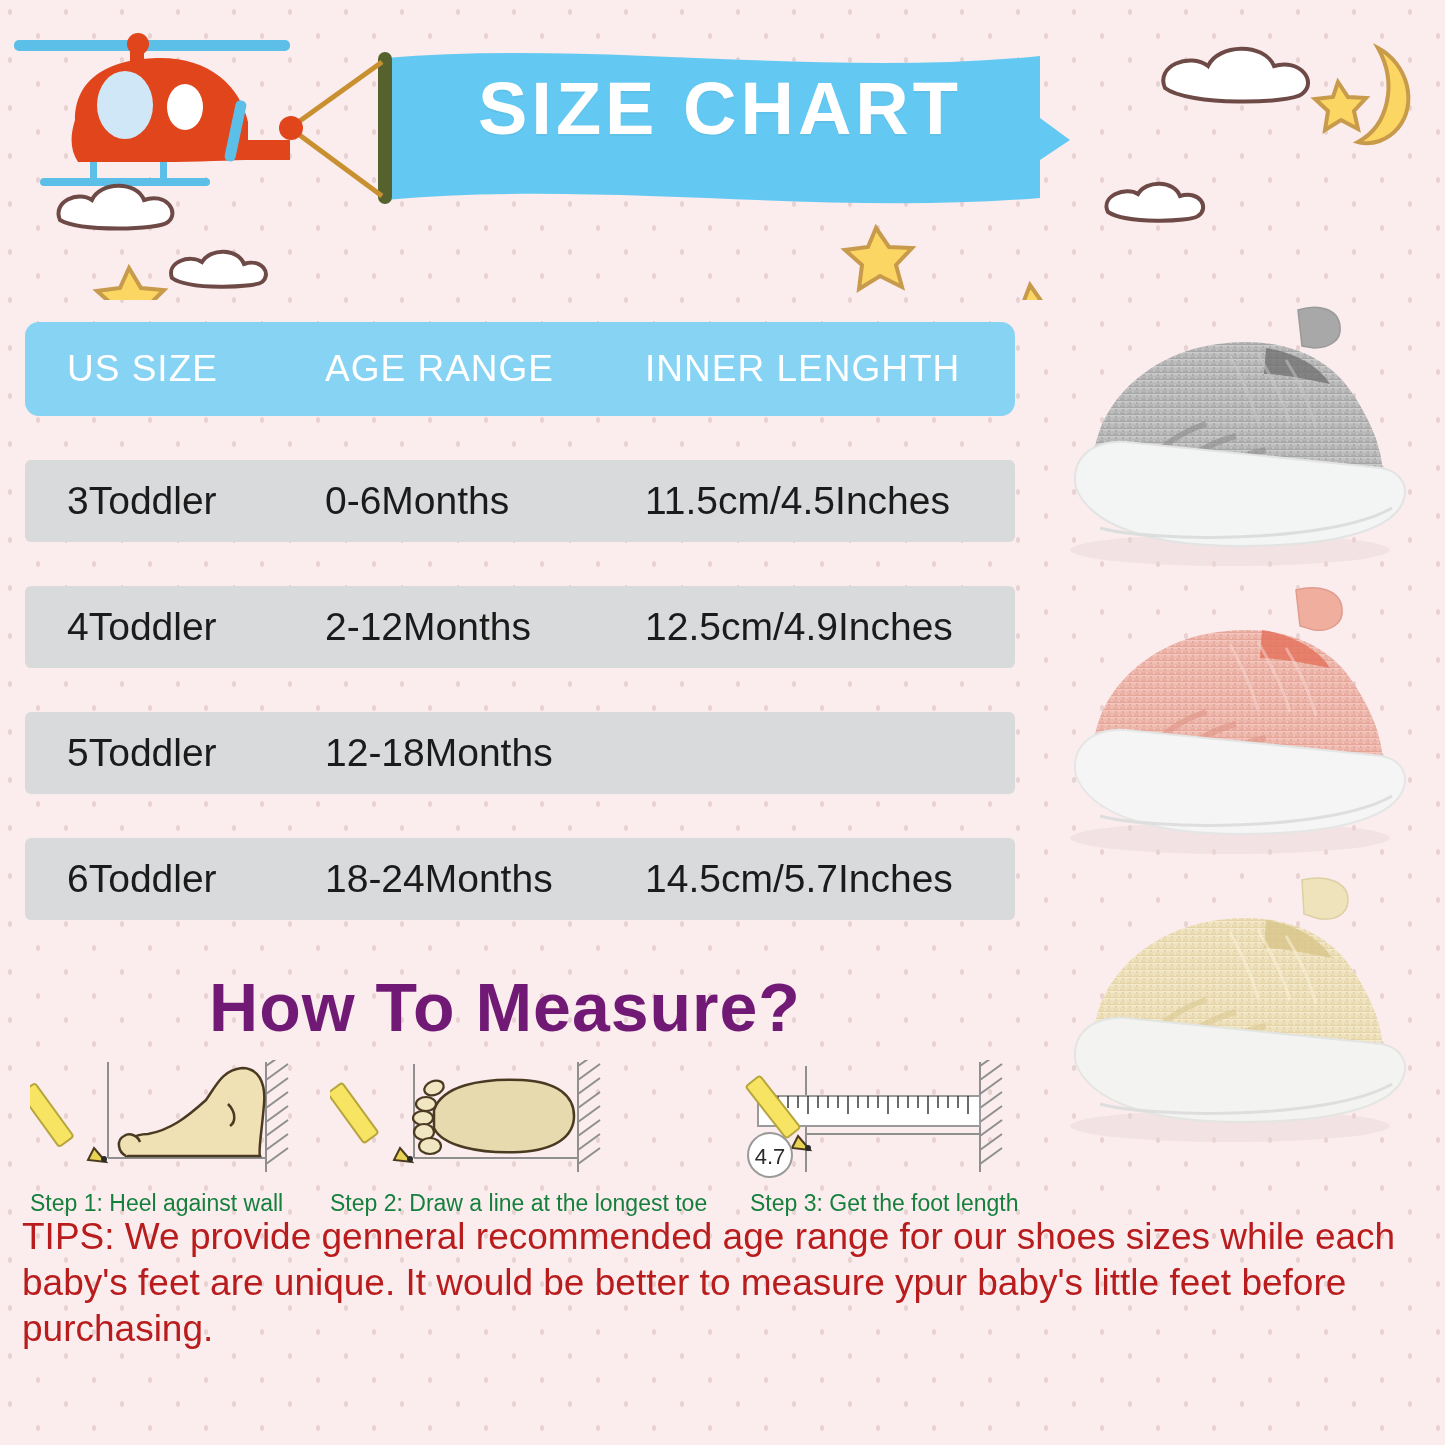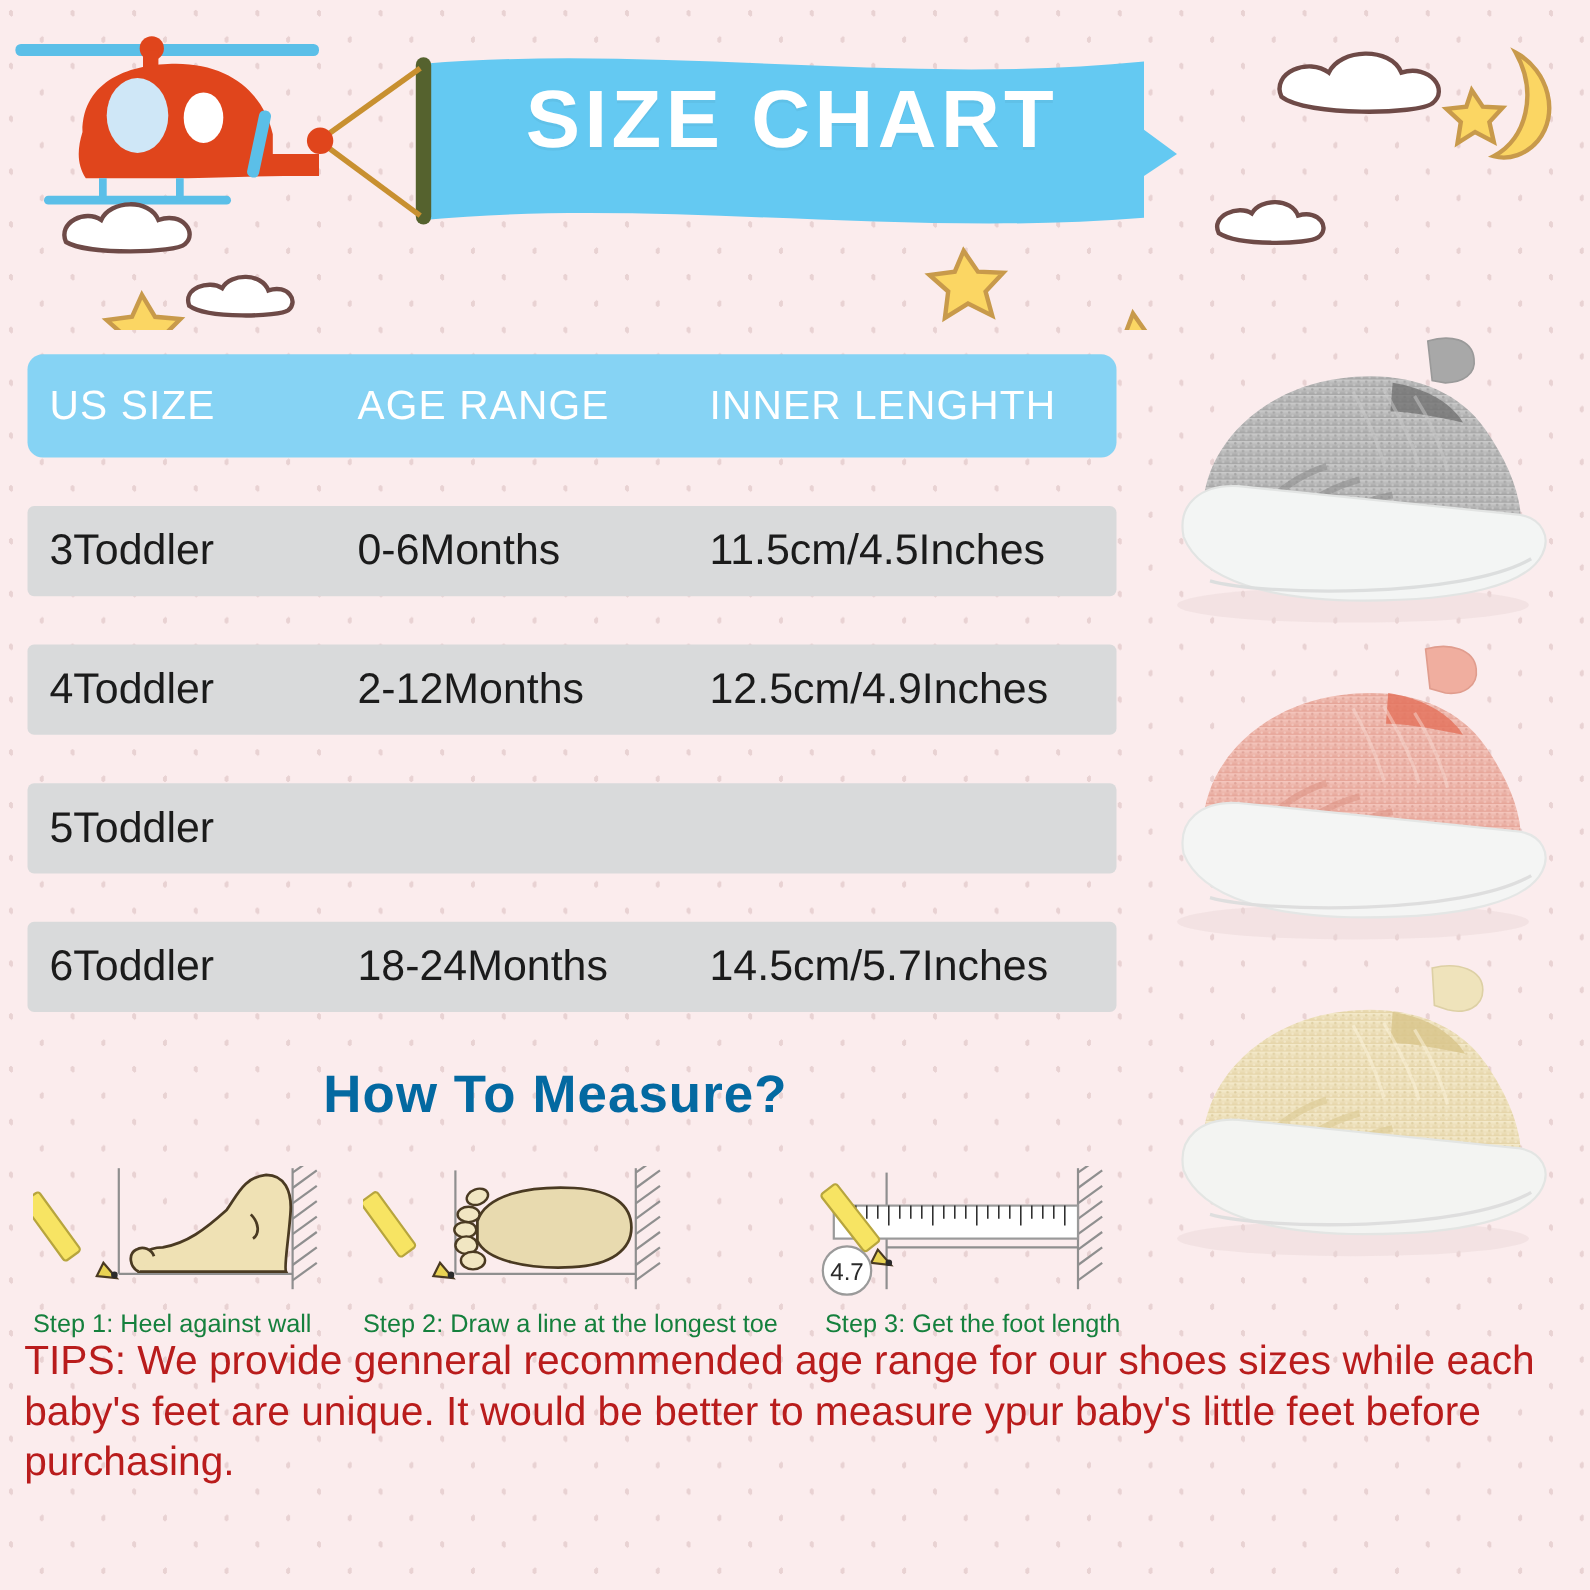--- a/index.html
+++ b/index.html
@@ -40,28 +40,28 @@
     color:#ffffff;font-size:37px;font-weight:500;letter-spacing:1px;
     white-space:nowrap;
   }
   .trow{
     background:#d9dadb;border-radius:6px;height:82px;margin-top:44px;
     display:flex;align-items:center;
   }
   .trow .cell{
     color:#1b1b1b;font-size:39px;white-space:nowrap;
   }
-  .c0{width:300px;padding-left:20px;box-sizing:border-box;}
+  .c0{width:300px;padding-left:42px;box-sizing:border-box;}
   .c1{width:320px;box-sizing:border-box;}
   .c2{width:370px;box-sizing:border-box;}
 
   
   #howto{
     position:absolute;left:0px;top:968px;width:1010px;text-align:center;
-    color:#0369a1;font-size:48px;font-weight:bold;letter-spacing:1px;z-index:3;
+    color:#701a75;font-size:68px;font-weight:bold;letter-spacing:1px;z-index:3;
   }
   #steps{position:absolute;left:0;top:1060px;width:1050px;height:170px;z-index:3;}
   .step{position:absolute;top:0;}
   .step-cap{
     position:absolute;top:130px;
     font-size:23px;color:#15803d;white-space:nowrap;
   }
 
   
   #tips{
@@ -148,20 +148,21 @@
   </div>
 
   <div class="trow">
     <div class="cell c0">4Toddler</div>
     <div class="cell c1">2-12Months</div>
     <div class="cell c2">12.5cm/4.9Inches</div>
   </div>
 
   <div class="trow">
     <div class="cell c0">5Toddler</div>
+    <div class="cell c1">12-18Months</div>
   </div>
 
   <div class="trow">
     <div class="cell c0">6Toddler</div>
     <div class="cell c1">18-24Months</div>
     <div class="cell c2">14.5cm/5.7Inches</div>
   </div>
 
 </div>
 

